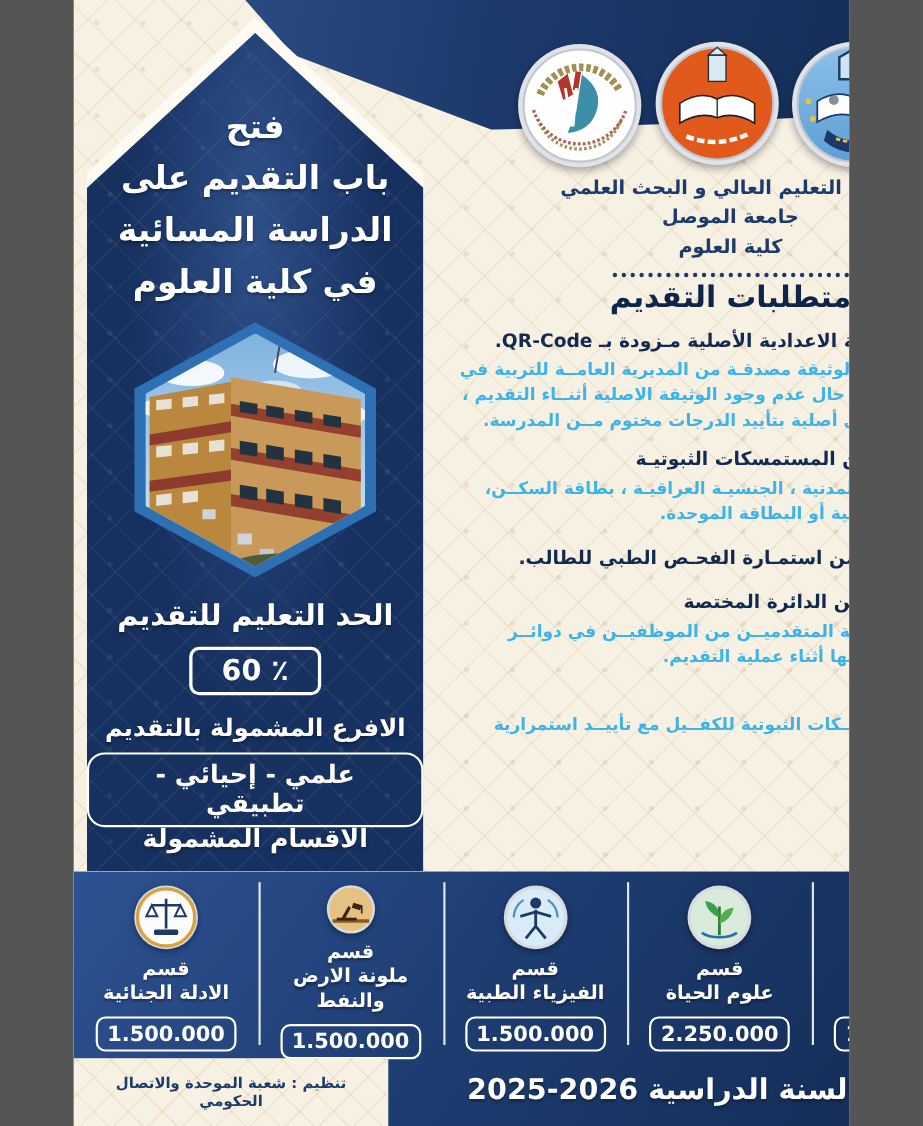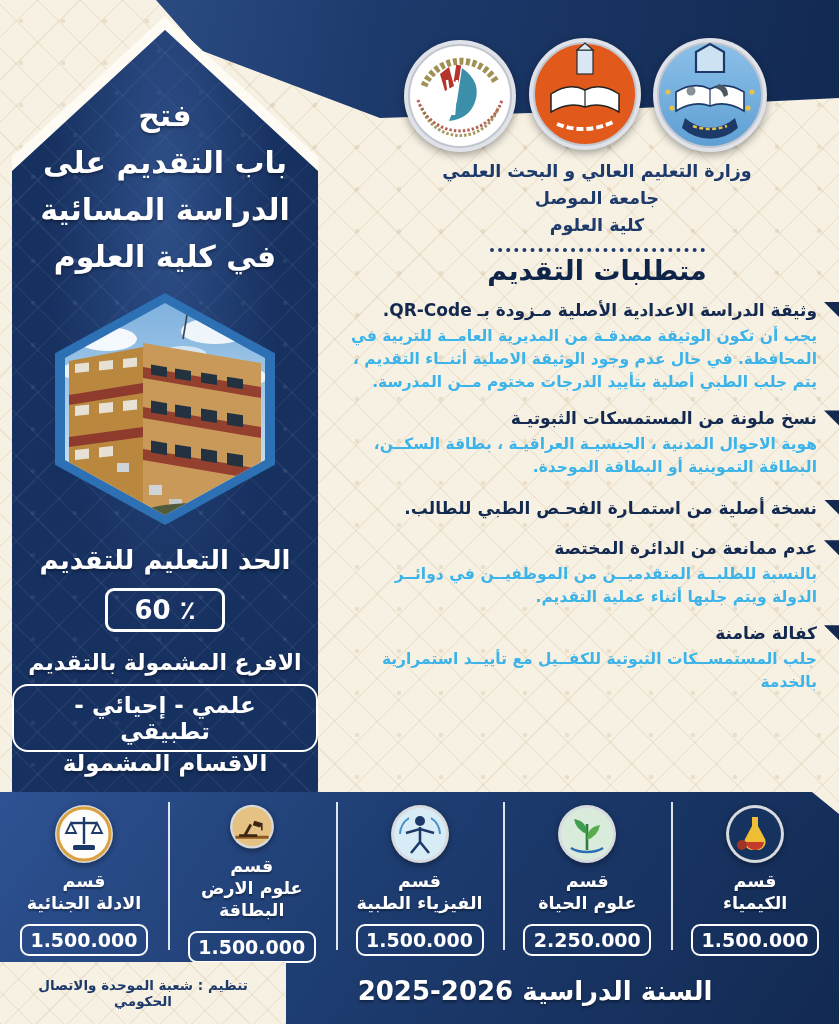--- a/index.html
+++ b/index.html
@@ -1,18 +1,18 @@
 <!DOCTYPE html>
 <html lang="ar" dir="rtl"><head>
 <meta charset="utf-8">
 <style>
   html,body{margin:0;padding:0;background:#555;}
   *{box-sizing:border-box;font-family:"DejaVu Sans",sans-serif;}
   #poster{
-    position:relative;width:839px;height:1024px;margin:0 auto;overflow:hidden;direction:rtl;
+    position:relative;width:705px;height:1024px;margin:0 auto;overflow:hidden;direction:rtl;
     background-color:#f7f1e4;
     background-image:
       radial-gradient(rgba(187,158,106,.22) 2px, transparent 2.6px),
       repeating-linear-gradient(45deg, rgba(187,158,106,.15) 0 1.5px, transparent 1.5px 30px),
       repeating-linear-gradient(-45deg, rgba(187,158,106,.15) 0 1.5px, transparent 1.5px 30px);
     background-size:42px 42px,auto,auto;
   }
   .abs{position:absolute;}
   
   .band{
@@ -318,21 +318,21 @@
         <circle cx="30" cy="30" r="29" fill="#d7dade"></circle>
         <circle cx="30" cy="30" r="26" fill="#e6c184"></circle>
         <path d="M8,44 h44" stroke="#8a5a22" stroke-width="4"></path>
         <path d="M18,42 l9,-16 3,2 -8,15 z" fill="#3a2414"></path>
         <rect x="13" y="40" width="24" height="3.5" fill="#3a2414"></rect>
         <path d="M33,22 l10,3 -2,6 -10,-3 z" fill="#3a2414"></path>
         <path d="M43,25 v10" stroke="#3a2414" stroke-width="2"></path>
       </svg>
       <div class="dept-name">
         <div>قسم</div>
-        <div>علوم الارض البطاقة</div>
+        <div>ملونة الارض والنفط</div>
       </div>
       <div class="fee-box">1.500.000</div>
     </div>
 
     <div class="dept">
       <svg class="dept-logo" width="60" height="60" viewBox="0 0 60 60">
         <circle cx="30" cy="30" r="29" fill="#d7dade"></circle>
         <circle cx="30" cy="30" r="26" fill="#fdfdfb" stroke="#dba13e" stroke-width="3"></circle>
         <path d="M30,13 v27" stroke="#1c3968" stroke-width="2.4"></path>
         <path d="M17,19 h26" stroke="#1c3968" stroke-width="2.4"></path>

